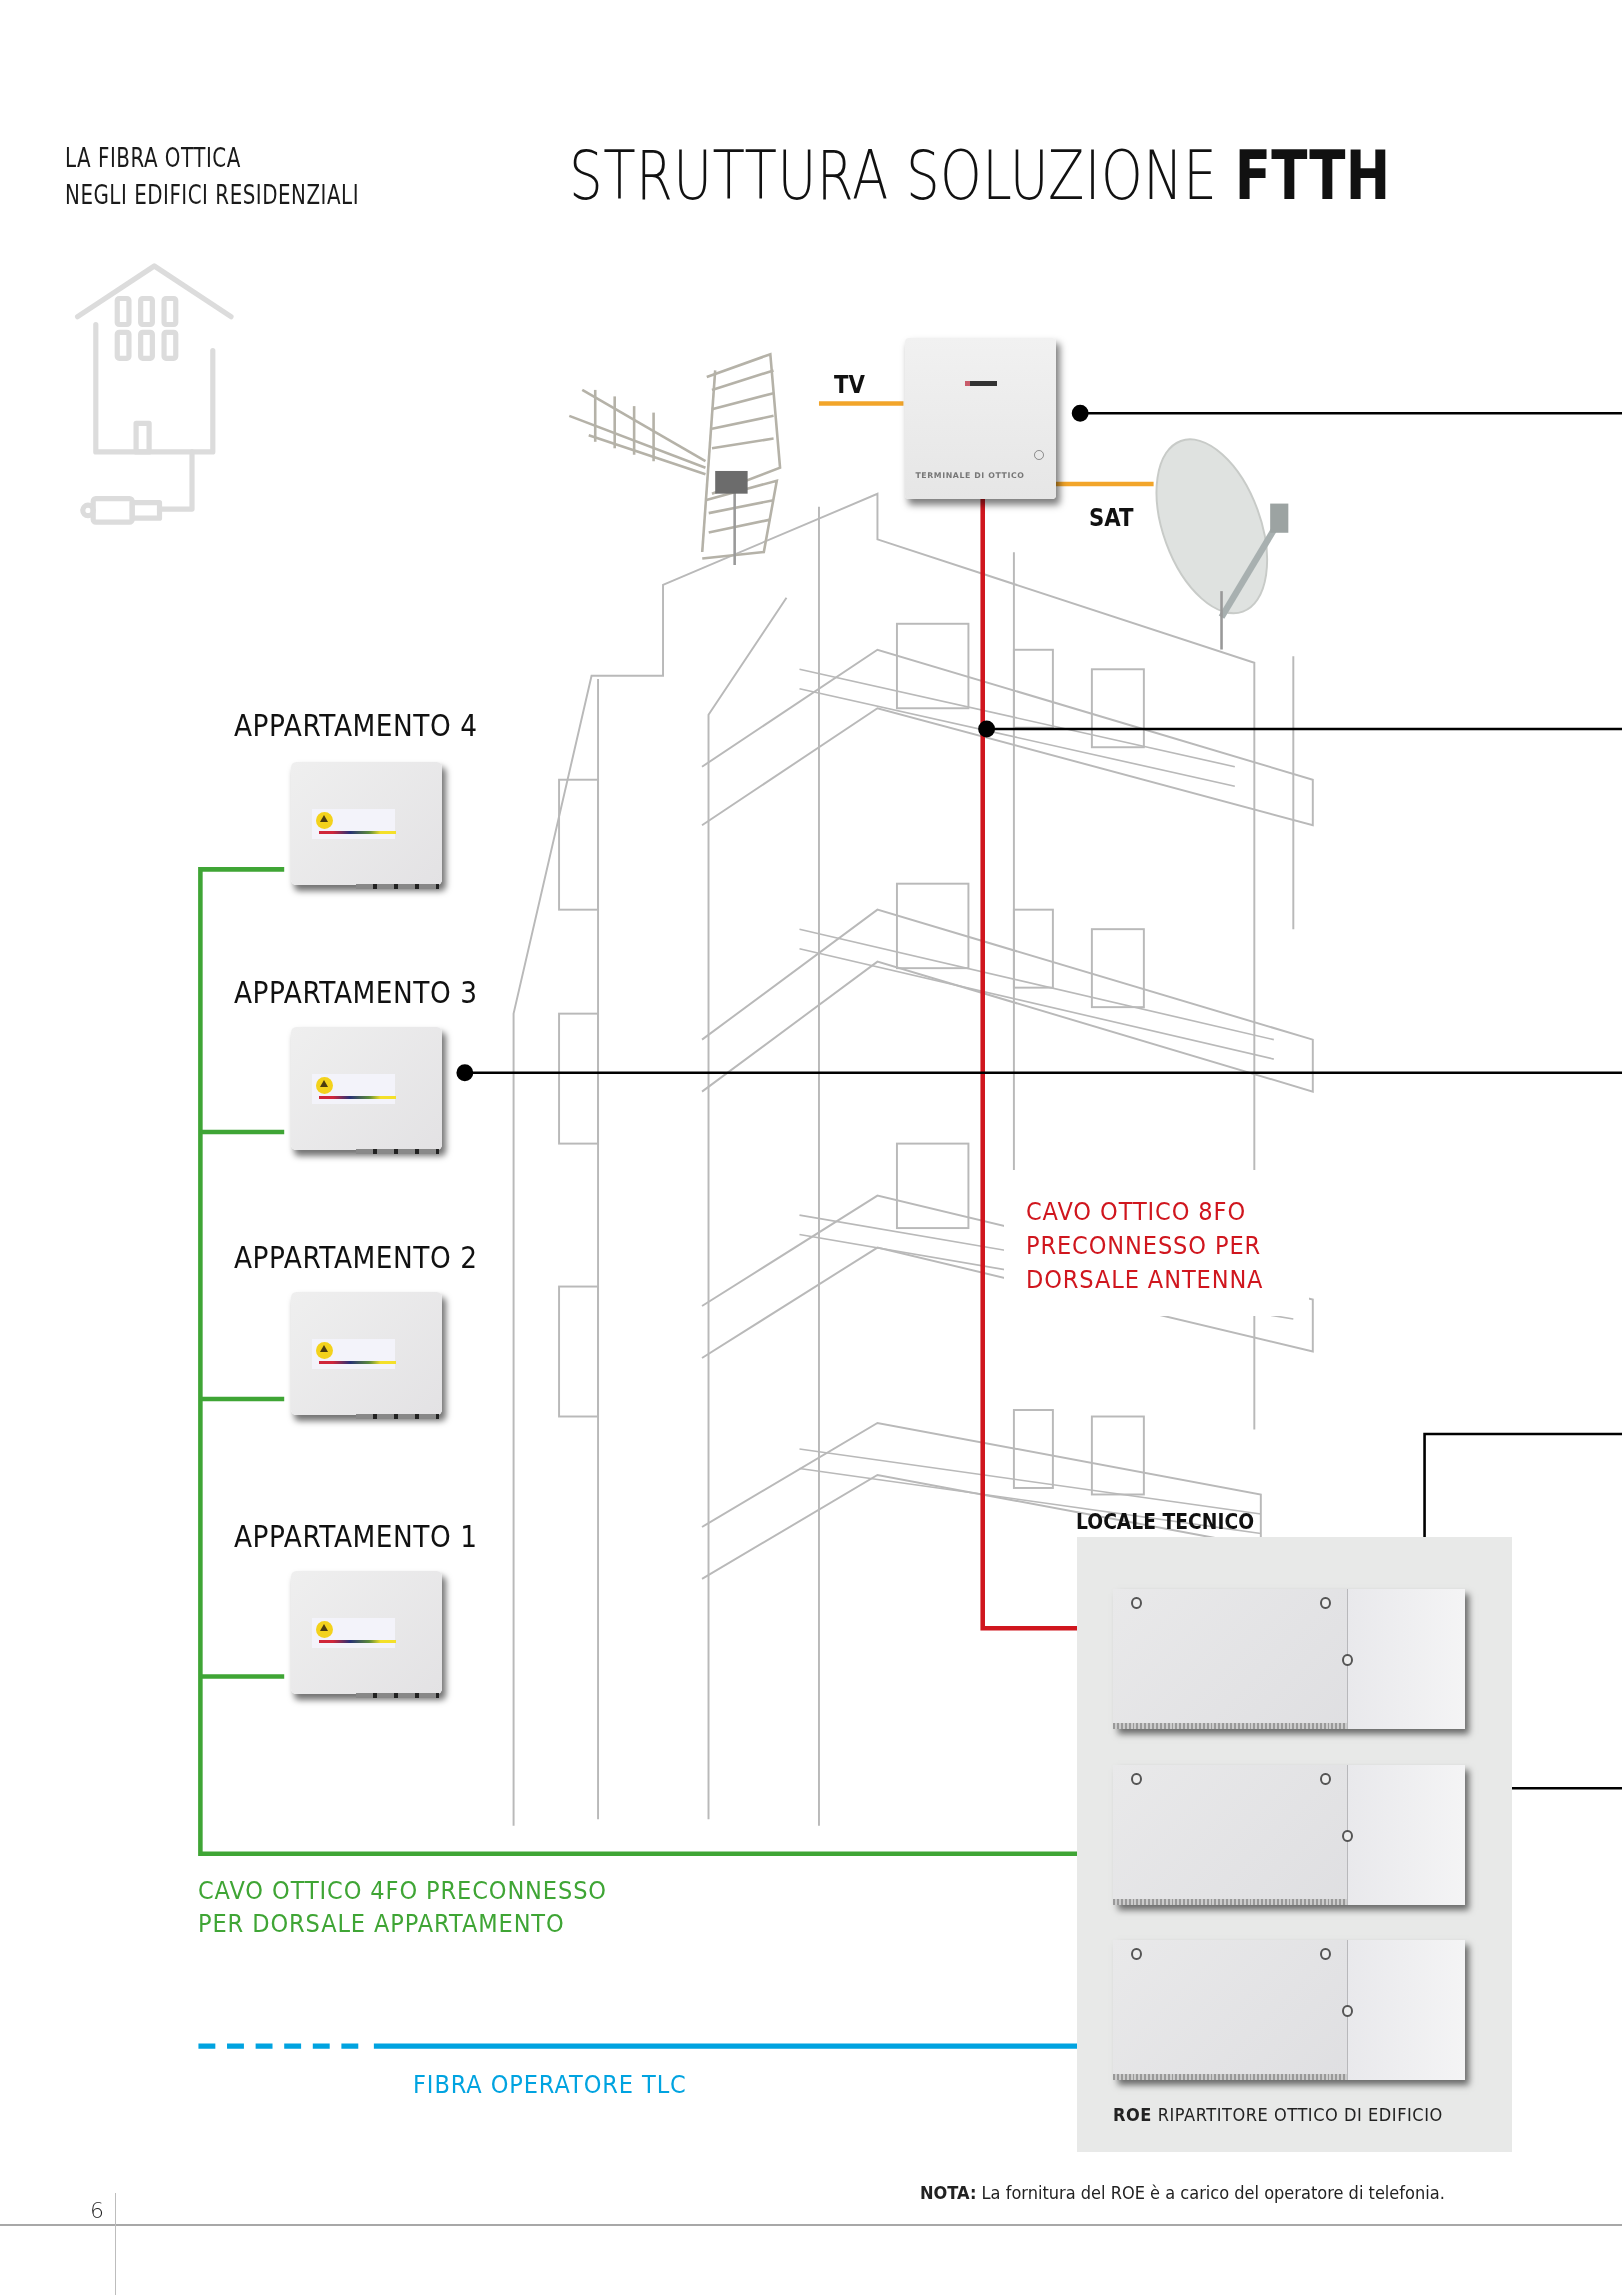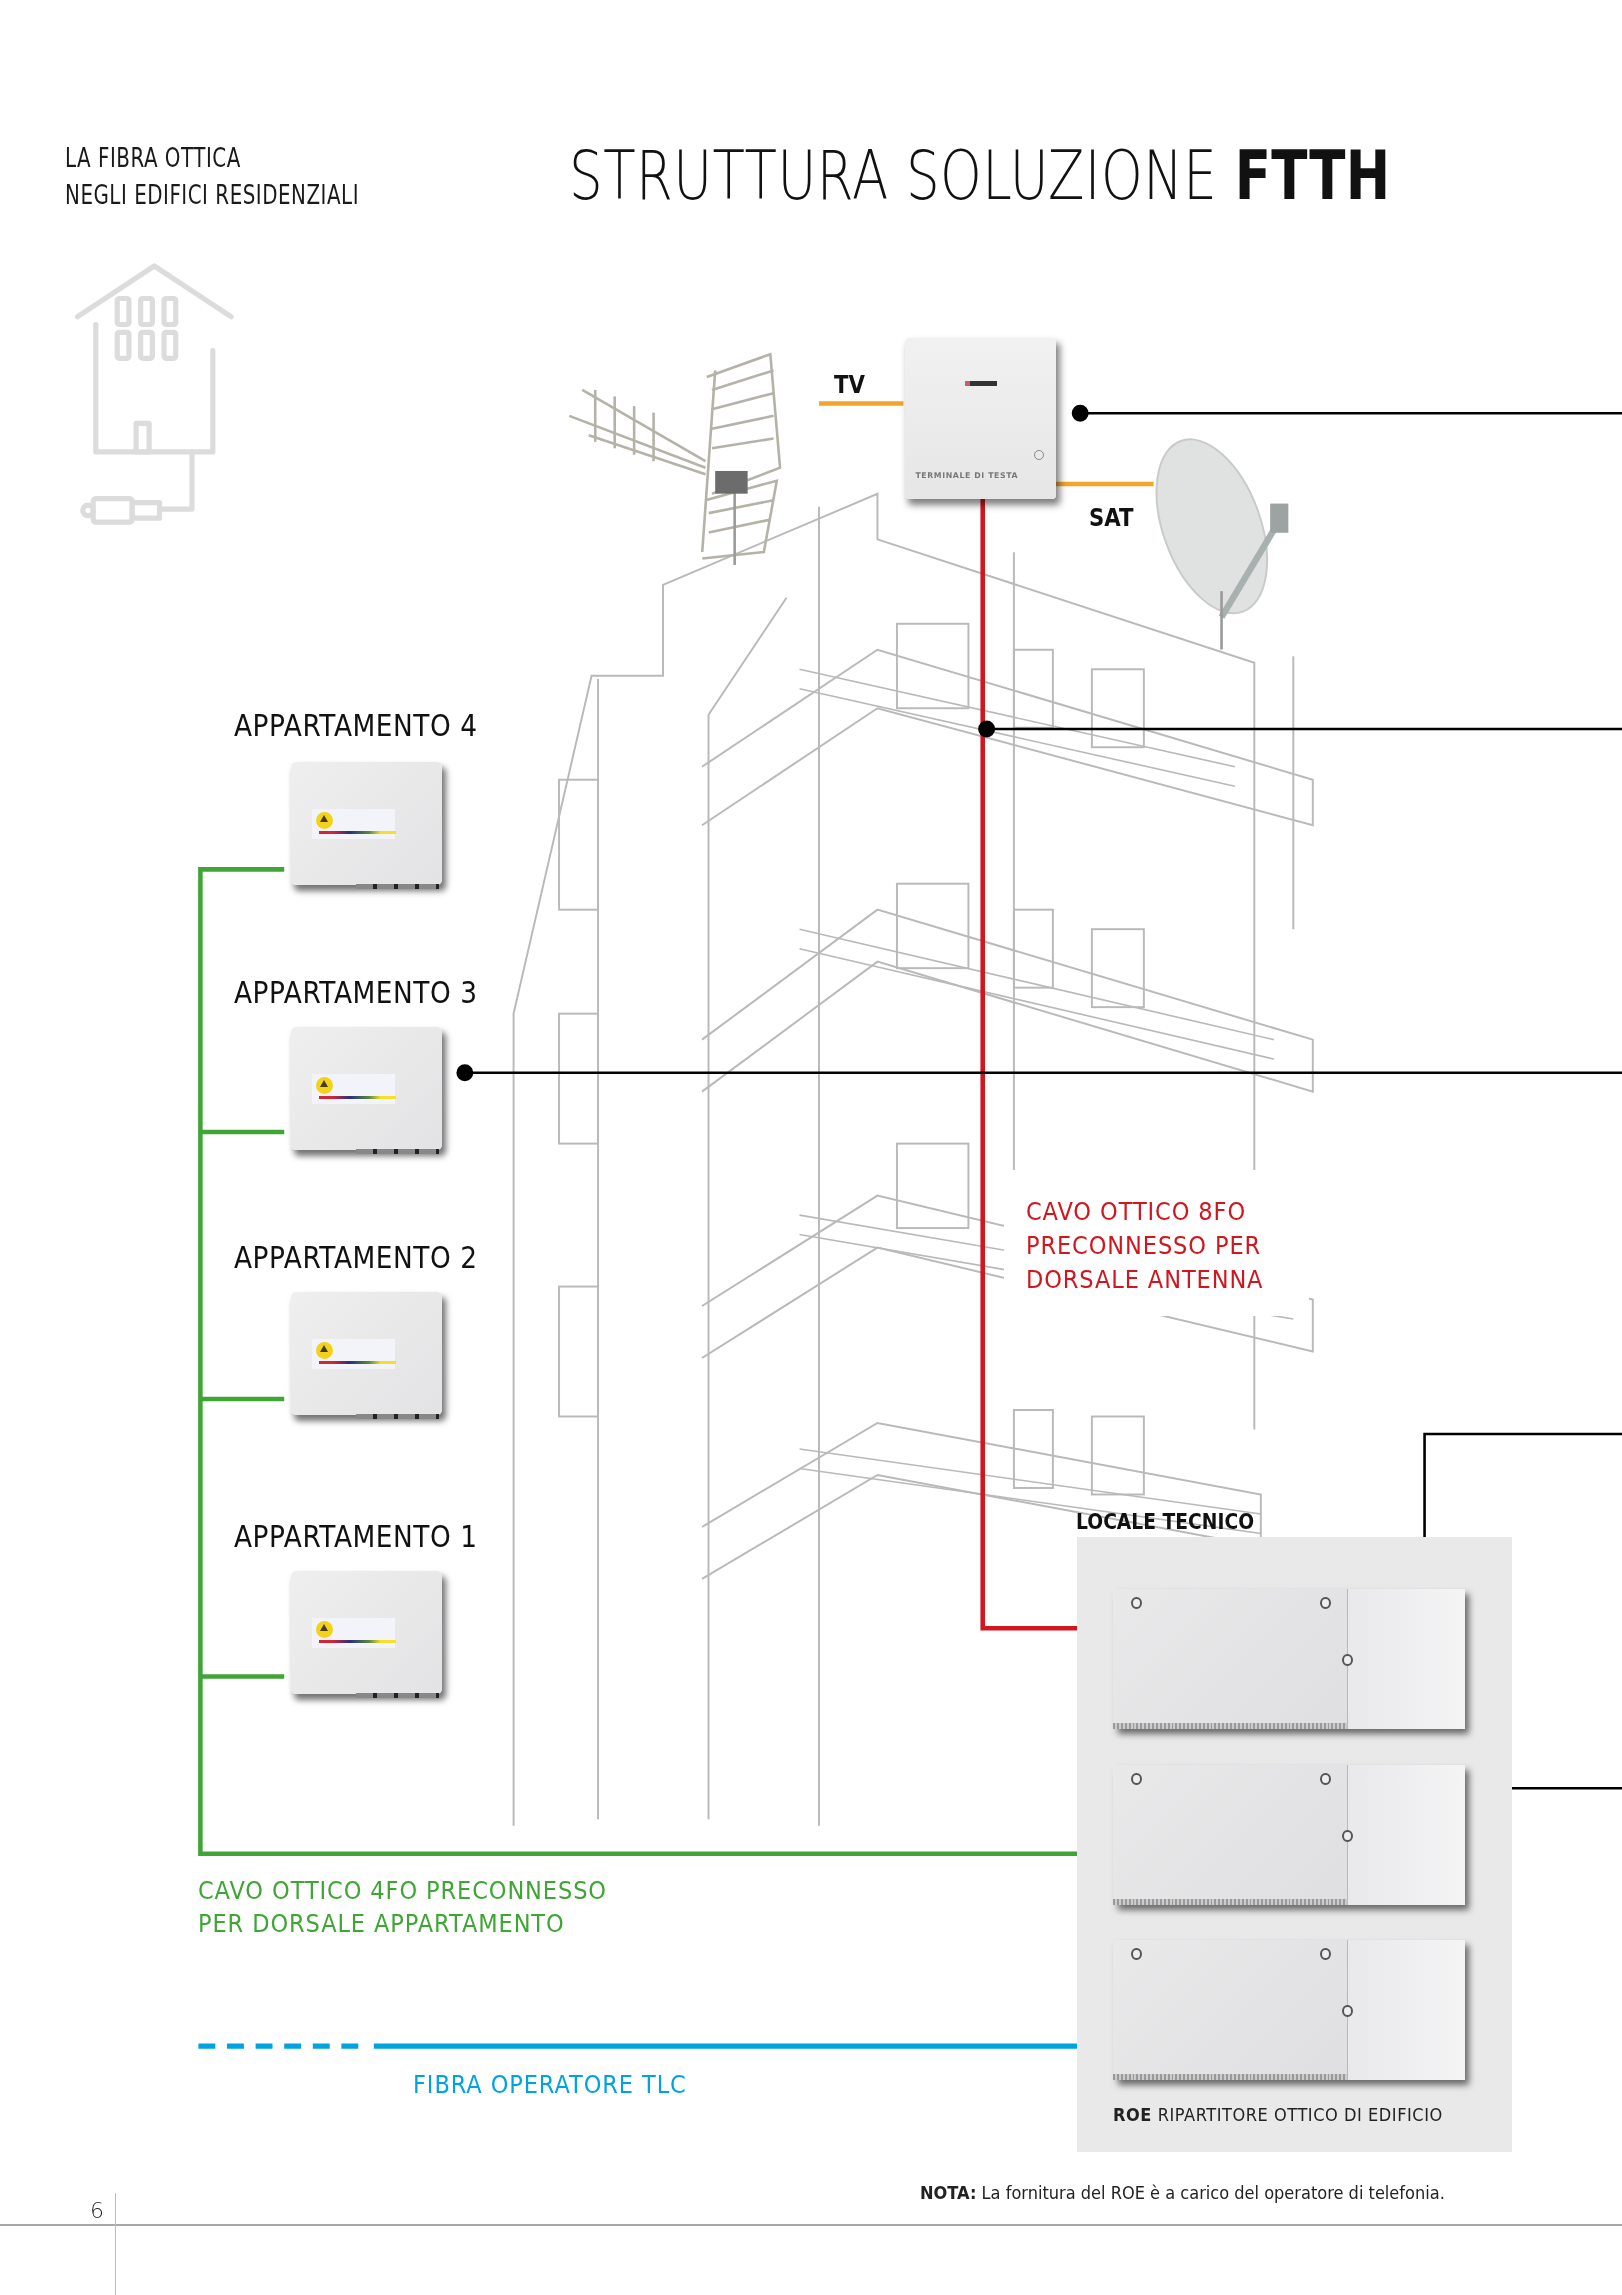--- a/index.html
+++ b/index.html
@@ -175,21 +175,21 @@
     <polyline points="2192,2422 2192,2207 2497,2207" fill="none"></polyline>
     <circle cx="2192" cy="2422" r="11"></circle>
     <line x1="2297" y1="2752" x2="2497" y2="2752"></line>
     <circle cx="2297" cy="2752" r="11"></circle>
   </g>
 </svg>
 
 <div class="abs testa" style="left:905px;top:338px">
   <div class="logo"></div>
   <div class="knob"></div>
-  <div class="brand">TERMINALE DI TESTA</div>
+  <div class="brand">TERMINALE DI OTTICO</div>
 </div>
 <div class="abs small-bold" style="left:834px;top:370px">TV</div>
 <div class="abs small-bold" style="left:1089px;top:503px">SAT</div>
 
 <div class="abs apt-label" style="left:234px;top:708px">APPARTAMENTO 4</div>
 <div class="abs ont" style="left:291px;top:762px">
   <div class="label-strip">
       <div class="warn"></div>
       <div class="rainbow"></div>
     </div>

